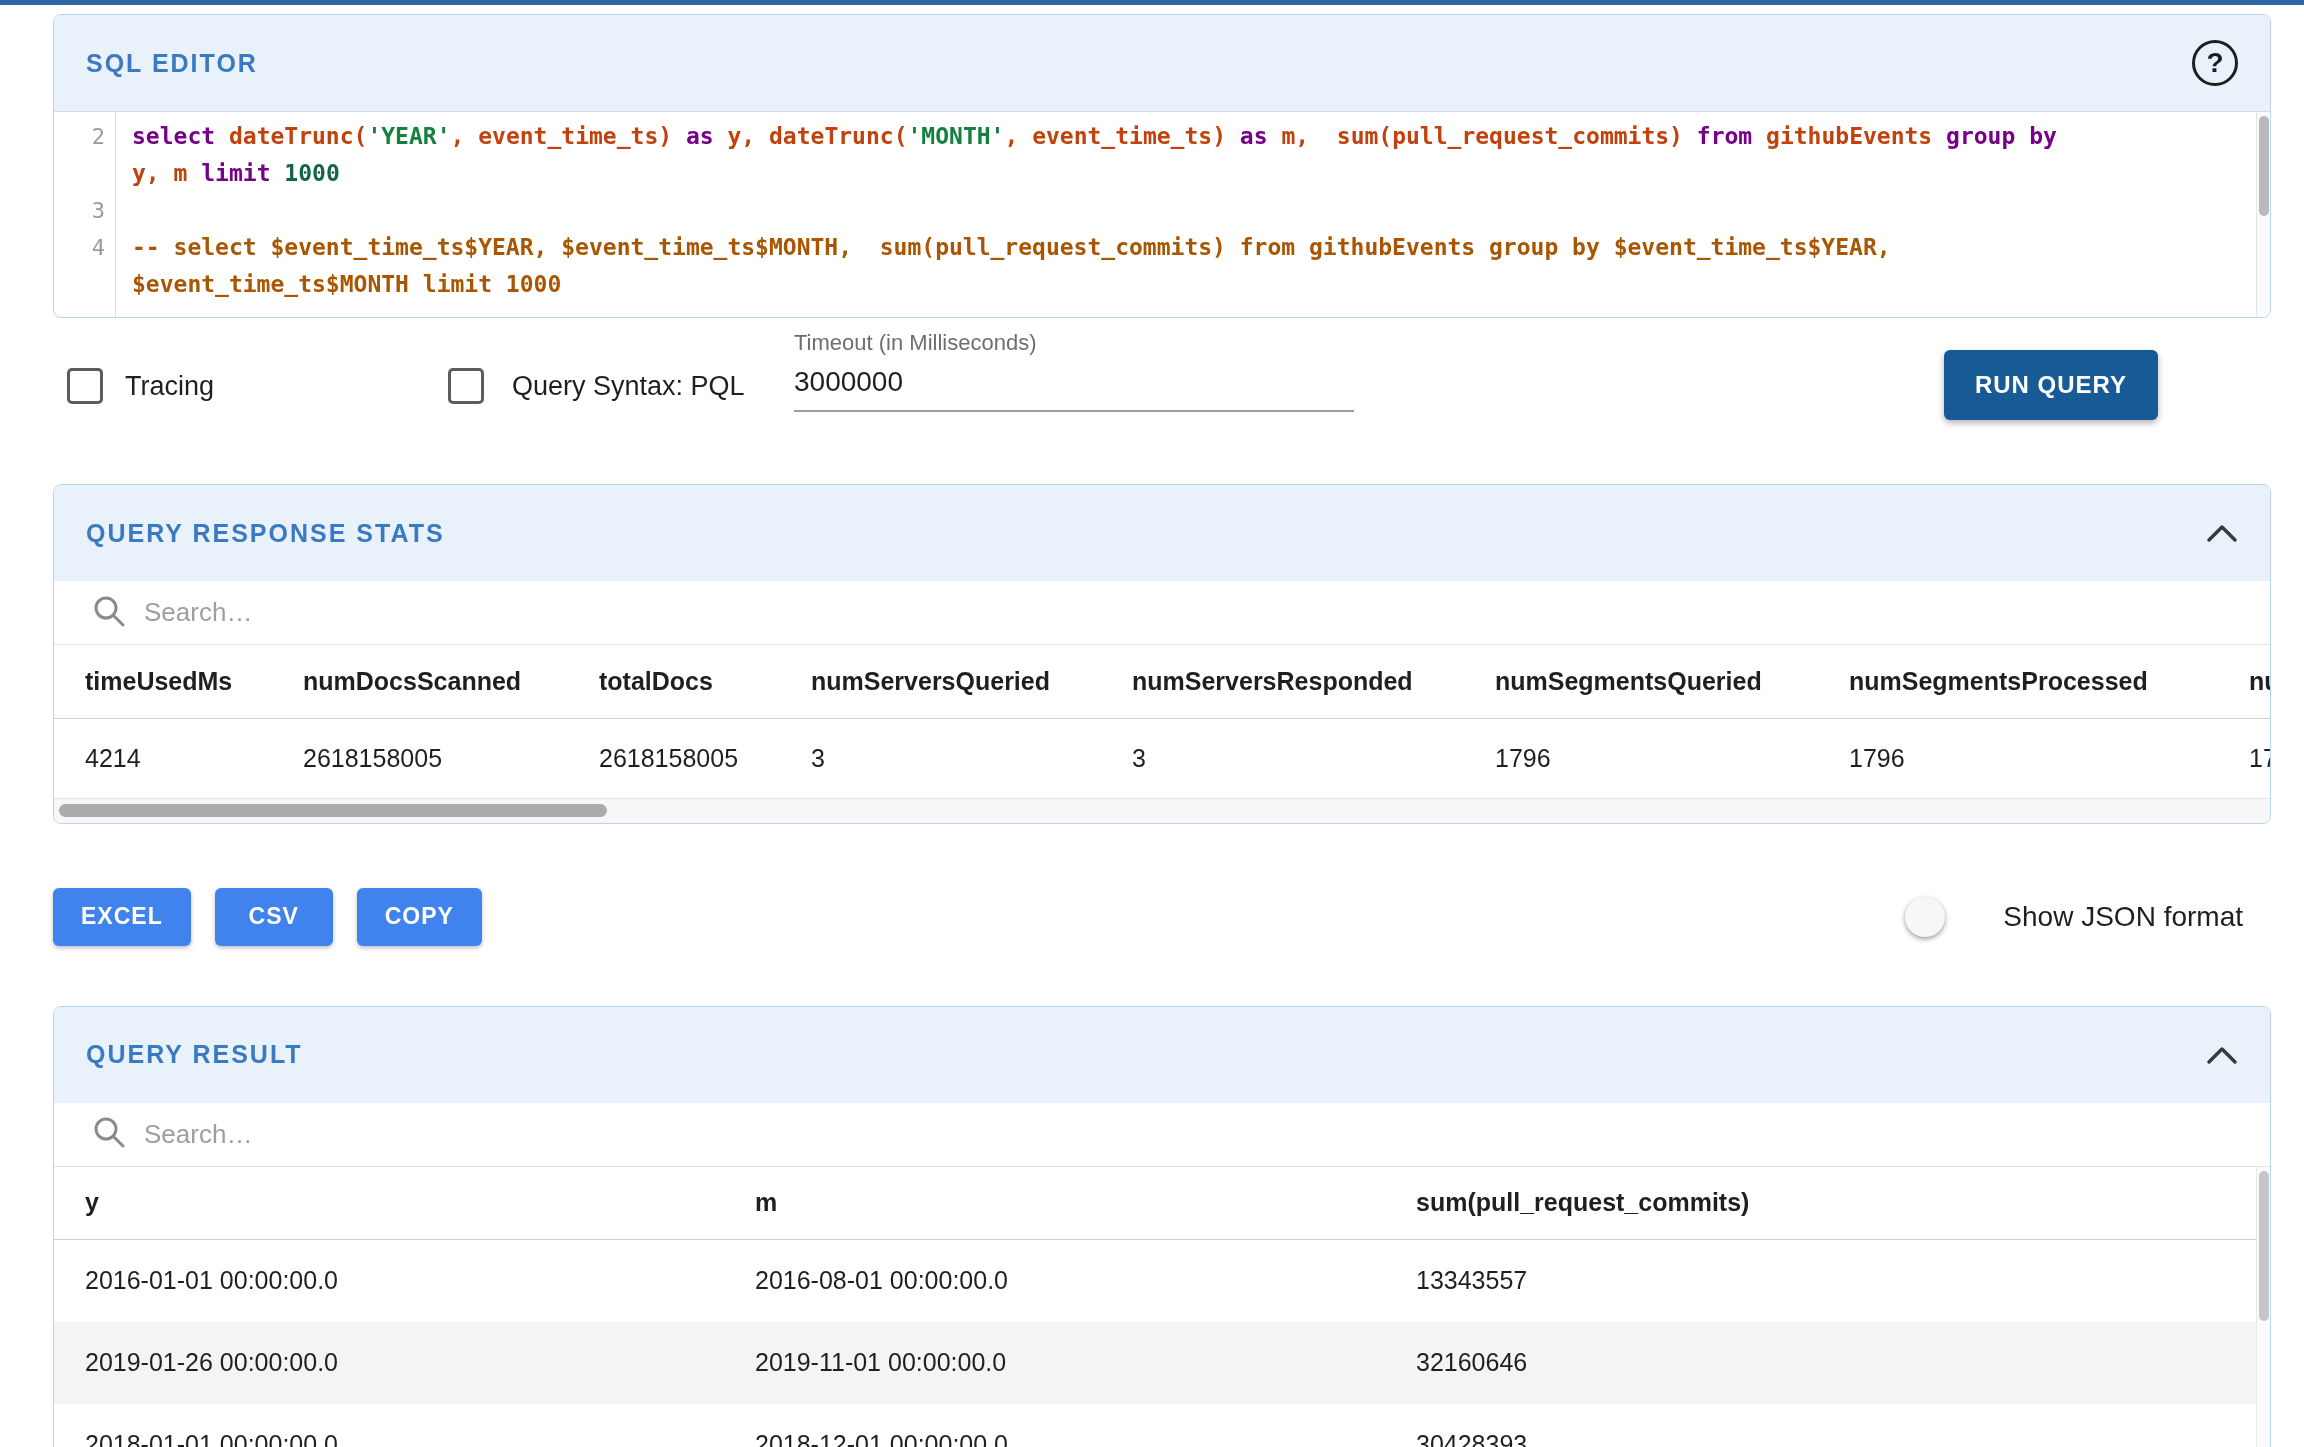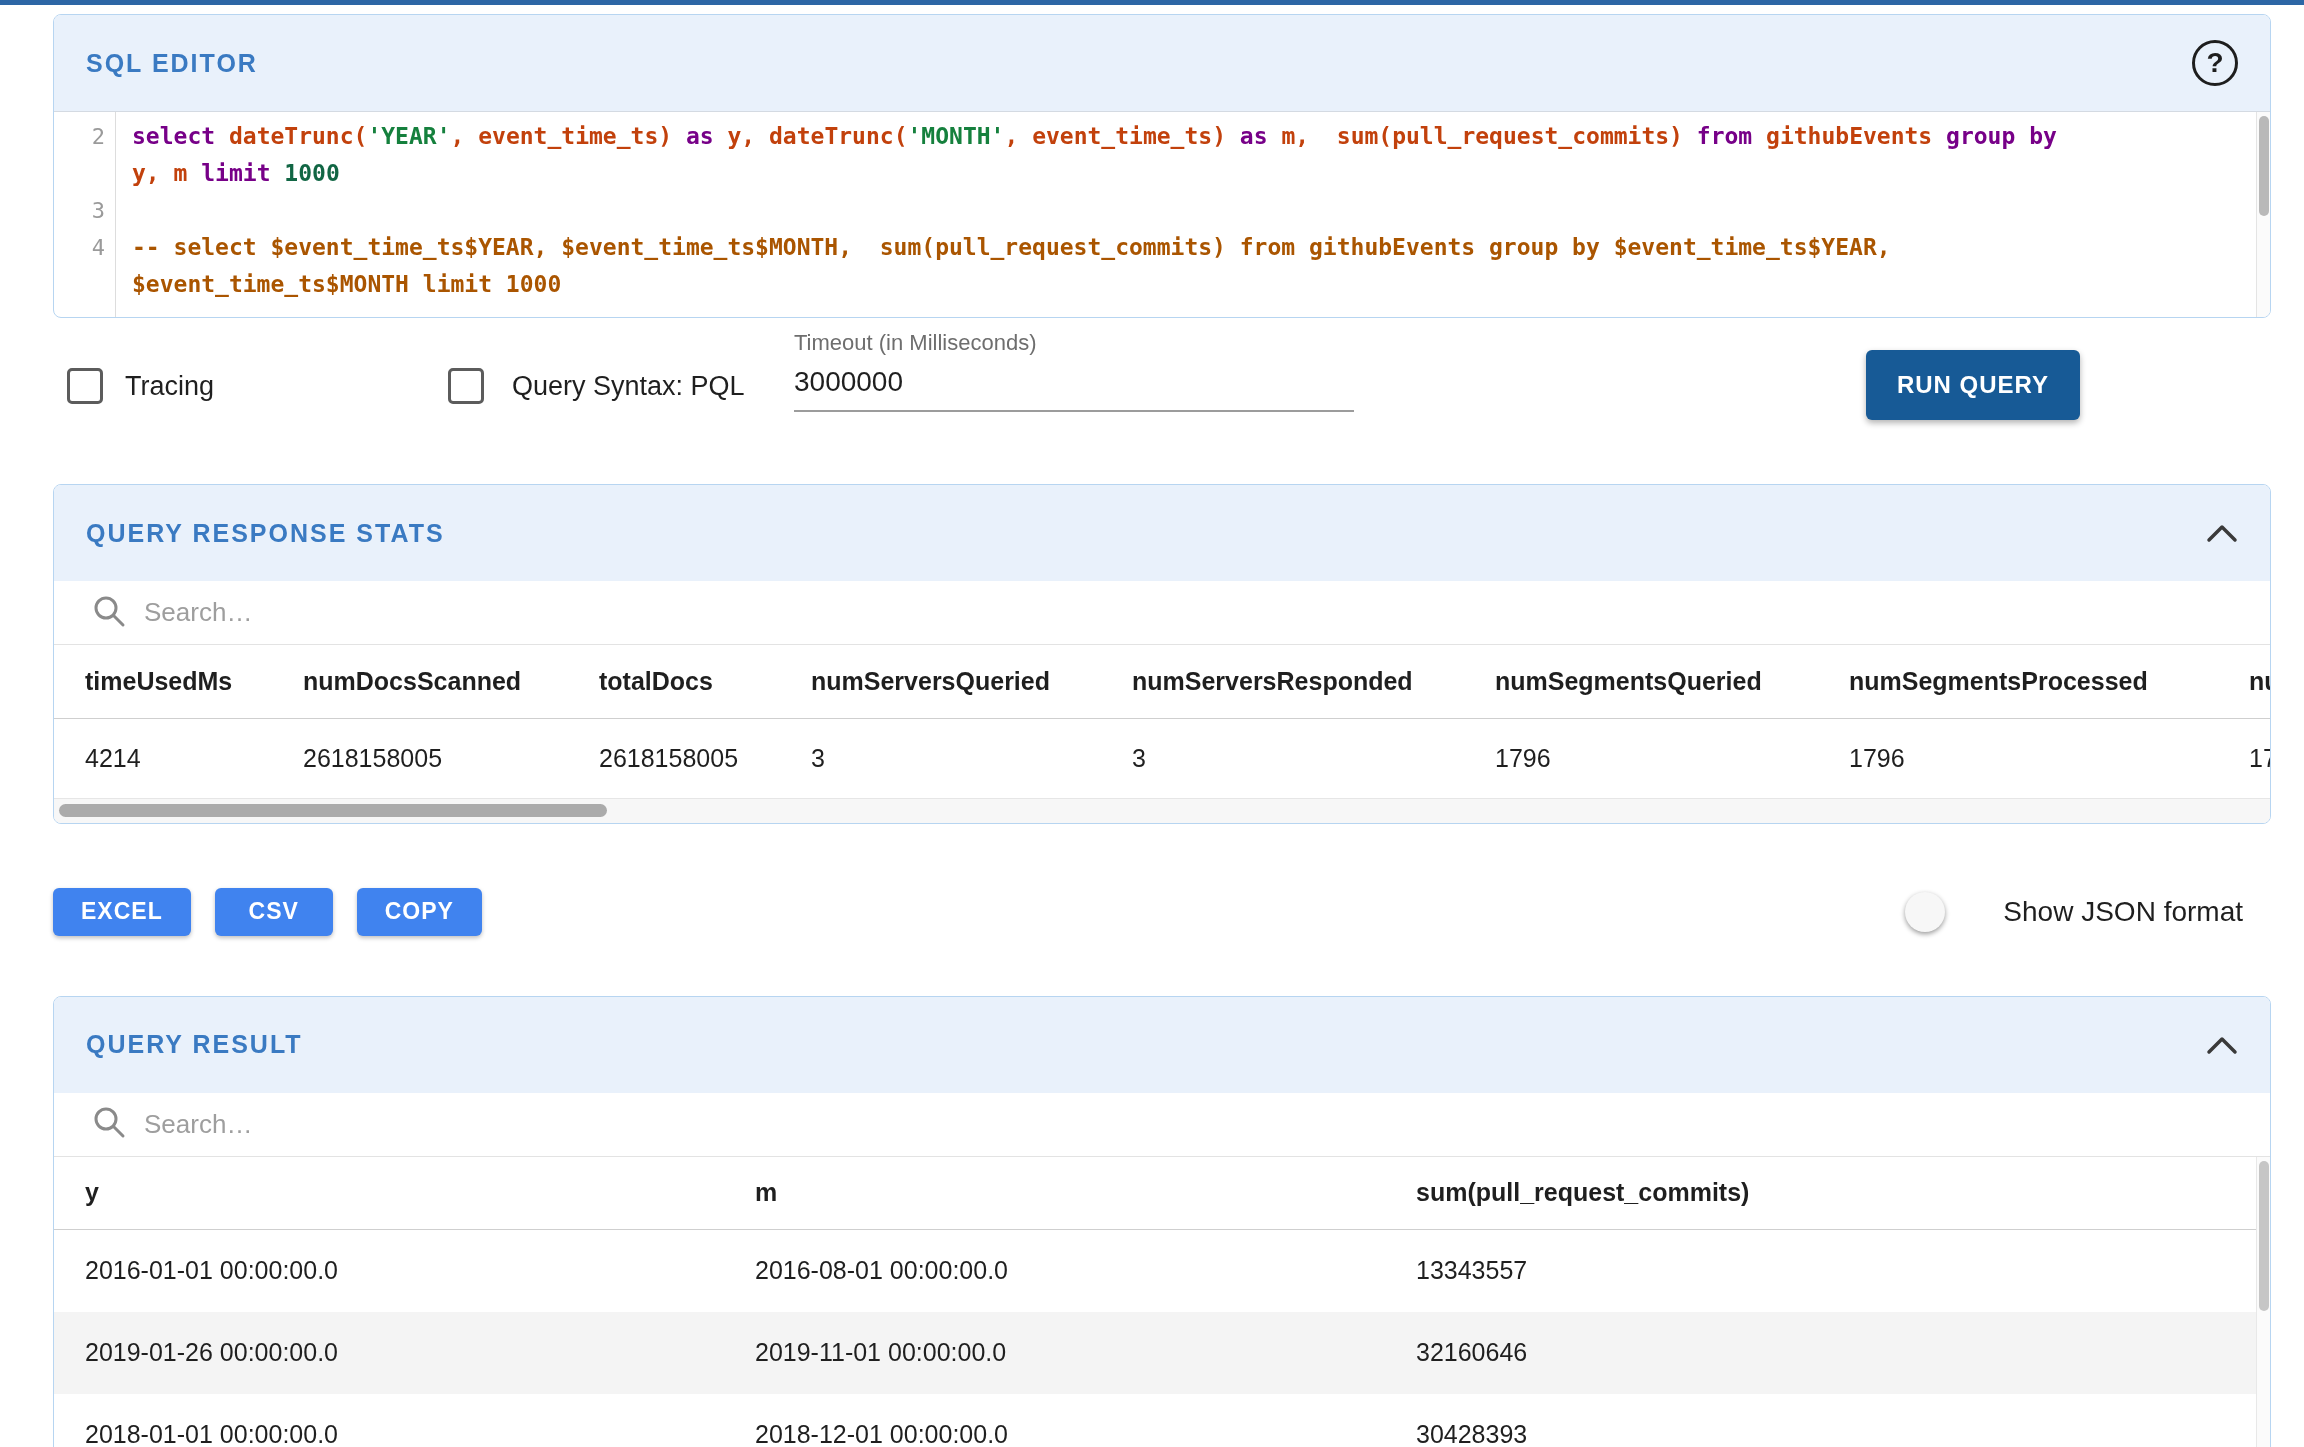--- a/index.html
+++ b/index.html
@@ -34,39 +34,39 @@
   
   .controls { position: relative; height: 138px; }
   .check-group { position: absolute; display: flex; align-items: center; gap: 22px; top: 50px; cursor: pointer; }
   .check-group.tracing { left: 14px; }
   .check-group.pql { left: 395px; gap: 28px; }
   .checkbox { width: 36px; height: 36px; border: 3px solid #5c5c5c; border-radius: 5px; background: #fff; }
   .check-label { font-size: 27px; }
   .timeout { position: absolute; left: 741px; top: 12px; width: 560px; }
   .timeout-label { font-size: 22px; color: #6e6e6e; }
   .timeout-input { border: none; border-bottom: 2px solid #9c9c9c; font-size: 28px; padding: 10px 0 12px; width: 100%; outline: none; font-family: "Liberation Sans", sans-serif; color: #1f1f1f; background: transparent; }
-  .run-btn { position: absolute; left: 1813px; top: 32px; width: 214px; height: 70px; background: #175a96; color: #fff; font-size: 24px; font-weight: bold; letter-spacing: 1px; border: none; border-radius: 6px; box-shadow: 0 3px 6px rgba(0,0,0,0.3); font-family: "Liberation Sans", sans-serif; cursor: pointer; }
+  .run-btn { position: absolute; left: 1891px; top: 32px; width: 214px; height: 70px; background: #175a96; color: #fff; font-size: 24px; font-weight: bold; letter-spacing: 1px; border: none; border-radius: 6px; box-shadow: 0 3px 6px rgba(0,0,0,0.3); font-family: "Liberation Sans", sans-serif; cursor: pointer; }
 
   .panel.stats { margin-top: 28px; }
   .search-row { display: flex; align-items: center; gap: 18px; height: 64px; padding: 0 38px; border-bottom: 1px solid #e3e3e3; }
   .search-input { border: none; outline: none; font-size: 26px; flex: 1; font-family: "Liberation Sans", sans-serif; color: #333; background: transparent; }
   .search-input::placeholder { color: #9e9e9e; }
 
   table { border-collapse: collapse; table-layout: fixed; }
   th { text-align: left; font-size: 25px; font-weight: bold; padding: 0 0 0 31px; height: 73px; border-bottom: 1px solid #cfcfcf; white-space: nowrap; overflow: hidden; }
   td { font-size: 25px; padding-left: 31px; height: 80px; white-space: nowrap; overflow: hidden; }
   .stats-wrap { overflow: hidden; width: 2216px; }
   .stats-table { width: 2460px; }
   .stats-table td { border-bottom: 1px solid #e6e6e6; }
   .hscroll { height: 24px; background: #f7f7f7; position: relative; }
   .hscroll-thumb { position: absolute; left: 5px; top: 5px; height: 13px; width: 548px; background: #ababab; border-radius: 7px; cursor: pointer; }
 
   
   .export-row { display: flex; align-items: center; margin-top: 64px; gap: 24px; }
-  .export-btn { height: 48px; padding: 0 28px; min-width: 118px; background: #4083ef; color: #fff; border: none; border-radius: 6px; font-size: 23px; font-weight: bold; letter-spacing: 1px; box-shadow: 0 2px 4px rgba(0,0,0,0.25); font-family: "Liberation Sans", sans-serif; cursor: pointer; }
+  .export-btn { height: 58px; padding: 0 28px; min-width: 118px; background: #4083ef; color: #fff; border: none; border-radius: 6px; font-size: 23px; font-weight: bold; letter-spacing: 1px; box-shadow: 0 2px 4px rgba(0,0,0,0.25); font-family: "Liberation Sans", sans-serif; cursor: pointer; }
   .json-group { margin-left: auto; display: flex; align-items: center; gap: 28px; margin-right: 28px; }
   .switch { position: relative; width: 66px; height: 30px; cursor: pointer; }
   .switch-track { width: 66px; height: 30px; border-radius: 15px; background: #a5a5a5; }
   .switch-knob { position: absolute; left: -4px; top: -5px; width: 40px; height: 40px; border-radius: 50%; background: #f7f7f7; box-shadow: 0 2px 5px rgba(0,0,0,0.4); }
   .json-label { font-size: 28px; }
 
   
   .panel.result { margin-top: 60px; }
   .result-table { width: 2204px; }
   .result-table td { height: 82px; }

